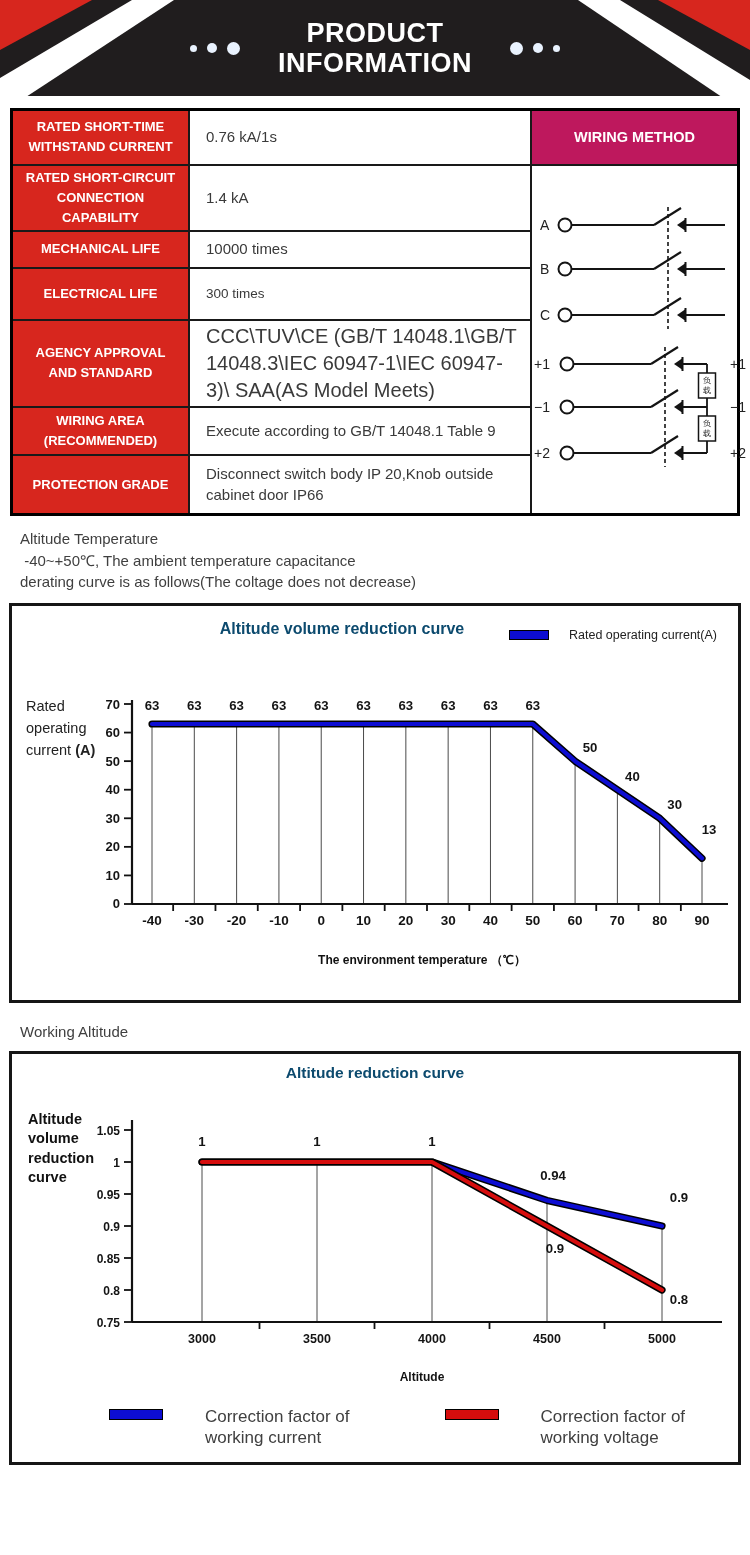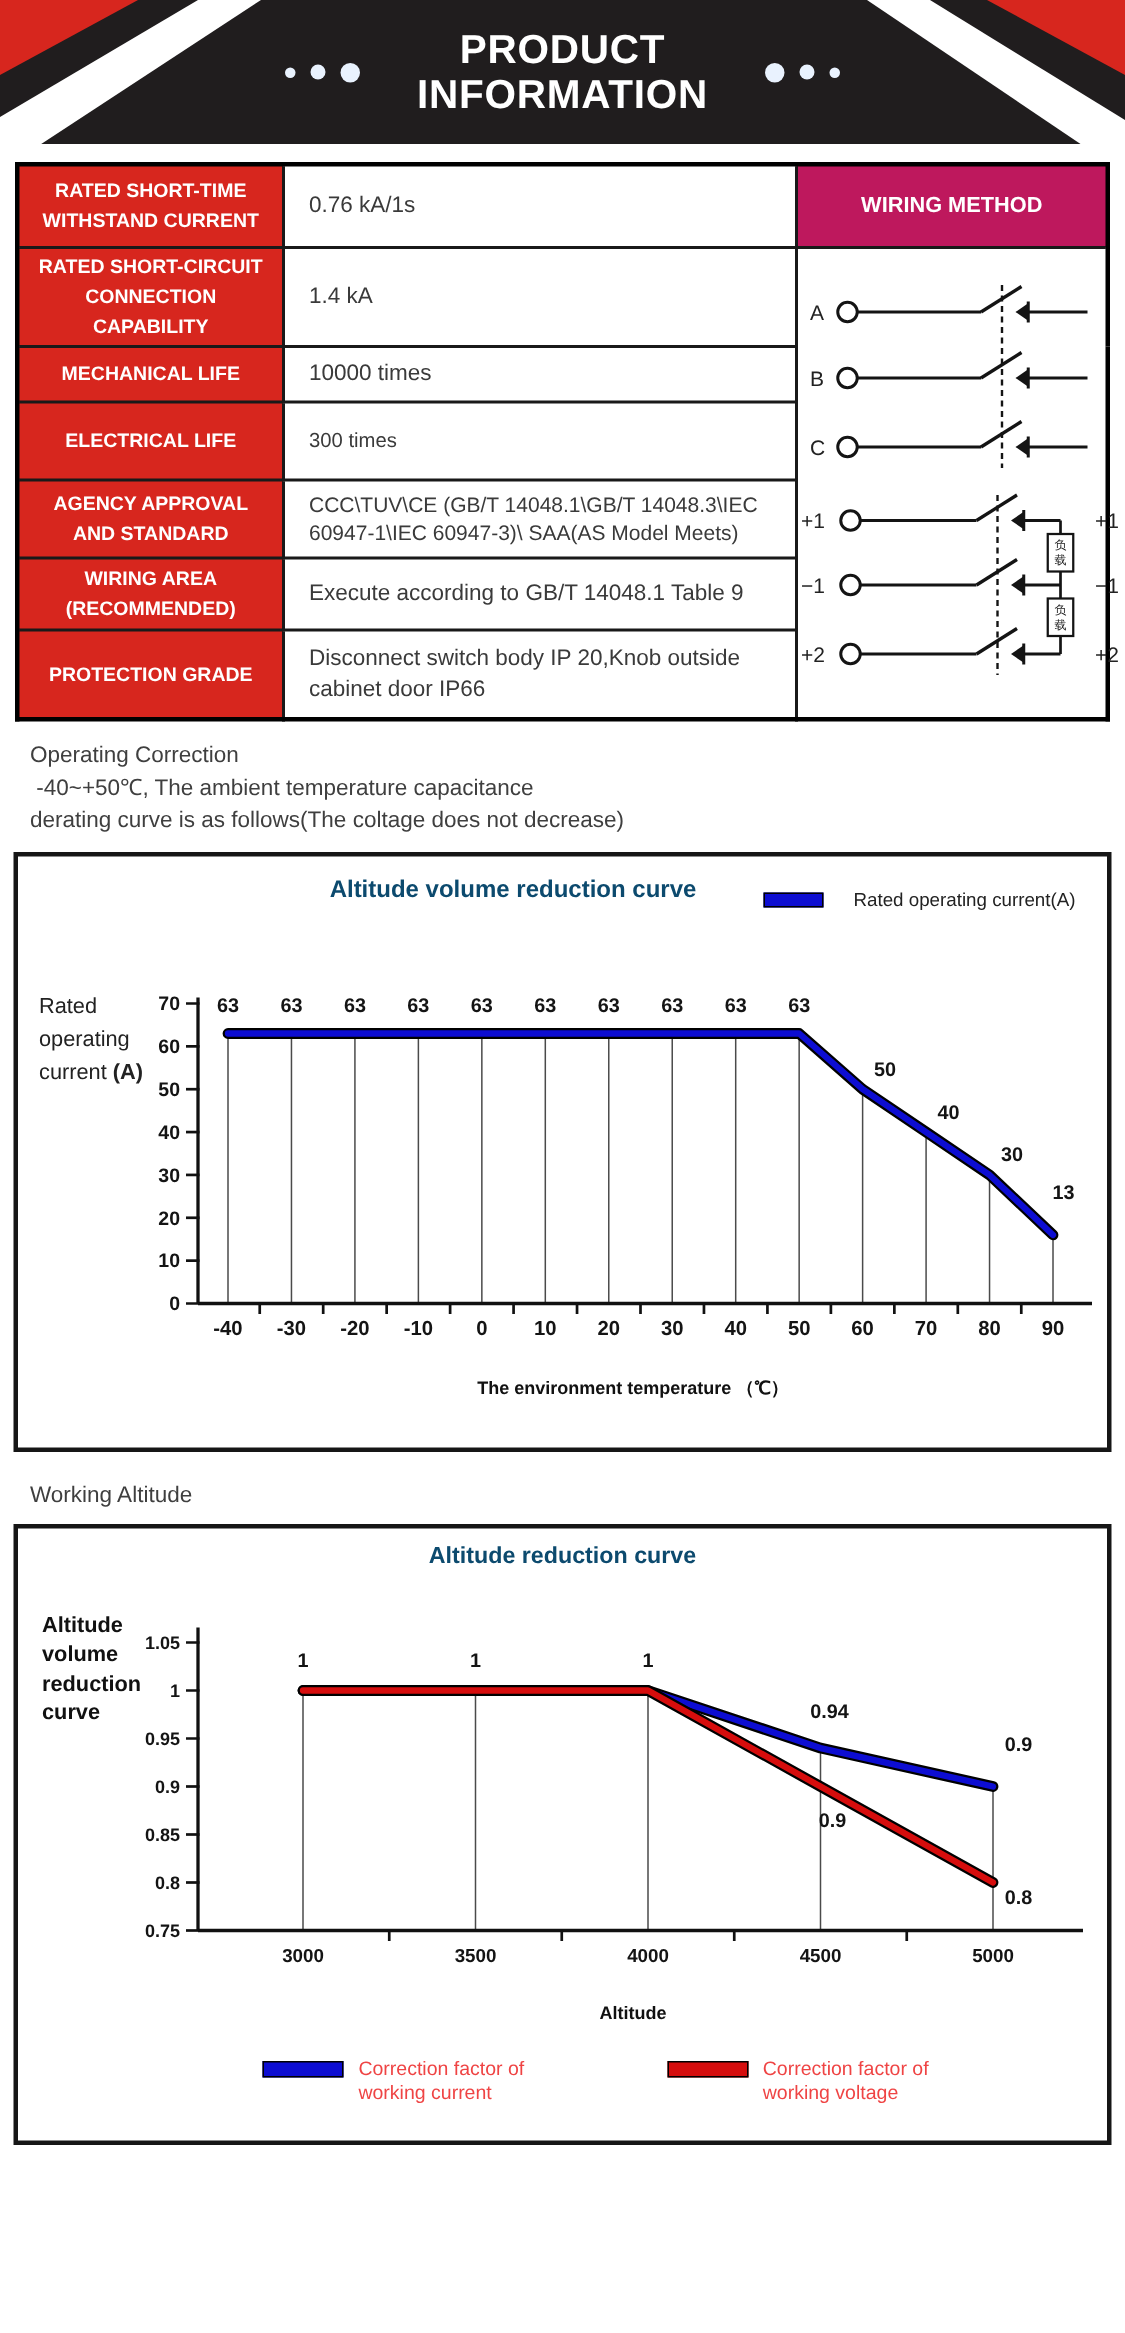--- a/index.html
+++ b/index.html
@@ -22,21 +22,21 @@
   .banner-title{color:#fff;font-weight:bold;font-size:27px;line-height:1.12;
                 text-align:center;letter-spacing:.5px;}
   
   .spec{margin:12px 10px 0 10px;}
   table.spec-t{width:730px;border-collapse:collapse;table-layout:fixed;border:3px solid #000000;}
   table.spec-t td{border:2px solid #191919;vertical-align:middle;}
   td.lbl{width:163px;background:#d7261e;color:#fff;font-weight:bold;font-size:13px;
          text-align:center;white-space:pre-line;line-height:1.55;padding:2px 6px;}
   td.val{width:320px;background:#fff;color:#3a3a3a;font-size:15px;padding:2px 4px 2px 16px;line-height:1.35;}
   td.val.sm{font-size:13.5px;}
-  td.val.md{font-size:14px;margin-left:12px;}
+  td.val.md{font-size:20px;margin-left:12px;}
   td.whead{background:#be185d;color:#fff;font-weight:bold;font-size:14.5px;text-align:center;}
   td.wcell{background:#fff;padding:0;vertical-align:top;}
   
   .note{margin:12px 0 0 20px;color:#3f3f3f;font-size:15px;line-height:1.42;}
   .note.second{margin-top:18px;}
   
   .chartbox{position:relative;margin:0 9px;border:3px solid #161616;background:#fff;}
   #c1{height:394px;margin-top:11px;}
   #c2{height:408px;margin-top:8px;}
   .chartbox svg.plot{position:absolute;left:0;top:0;}
@@ -49,21 +49,21 @@
   .c-legend .leg-label{font-size:12.5px;color:#222;}
   .ylab1{position:absolute;top:90px;left:14px;font-size:14.5px;color:#222;line-height:1.5;}
   .ylab2{position:absolute;top:56px;left:16px;font-size:14.5px;color:#111;font-weight:bold;line-height:1.35;}
   .xlab{position:absolute;text-align:center;font-weight:bold;color:#111;font-size:12px;}
   #c1 .xlab{top:346px;left:120px;width:580px;}
   #c2 .xlab{top:316px;left:120px;width:580px;}
   .c2-legend{position:absolute;top:352px;left:0;right:0;display:flex;justify-content:center;
              gap:95px;transform:translateX(22px);}
   .c2-legend .item{display:flex;align-items:flex-start;gap:10px;}
   .c2-legend .swatch{width:52px;height:9px;margin-top:3px;}
-  .c2-legend .leg-label{font-size:13px;color:#ef4444;line-height:1.25;white-space:pre-line;}
+  .c2-legend .leg-label{font-size:17px;color:#404040;line-height:1.25;white-space:pre-line;margin-left:32px;}
 </style>
 </head>
 <body>
 
 <div class="page">
 
   <header class="banner">
     <div class="stripe left"></div>
     <div class="stripe right"></div>
     <div class="corner left"></div>
@@ -197,21 +197,21 @@
       </tr>
       <tr style="height:60px;">
         <td class="lbl">PROTECTION GRADE</td>
         <td class="val">Disconnect switch body IP 20,Knob outside cabinet door IP66</td>
       </tr>
     </tbody>
       </table>
   </section>
 
   <div class="note">
-    <div>Operating Correction</div>
+    <div>Altitude Temperature</div>
     <div>&nbsp;-40~+50℃, The ambient temperature capacitance</div>
     <div>derating curve is as follows(The coltage does not decrease)</div>
   </div>
 
   <div class="chartbox" id="c1">
     <svg class="plot" id="svg1" width="724" height="394" viewBox="0 0 724 394">
         <line x1="140" y1="117.9997" x2="140" y2="298" stroke="#4a4a4a" stroke-width="1"></line>
         <line x1="182.308" y1="117.9997" x2="182.308" y2="298" stroke="#4a4a4a" stroke-width="1"></line>
         <line x1="224.616" y1="117.9997" x2="224.616" y2="298" stroke="#4a4a4a" stroke-width="1"></line>
         <line x1="266.924" y1="117.9997" x2="266.924" y2="298" stroke="#4a4a4a" stroke-width="1"></line>

